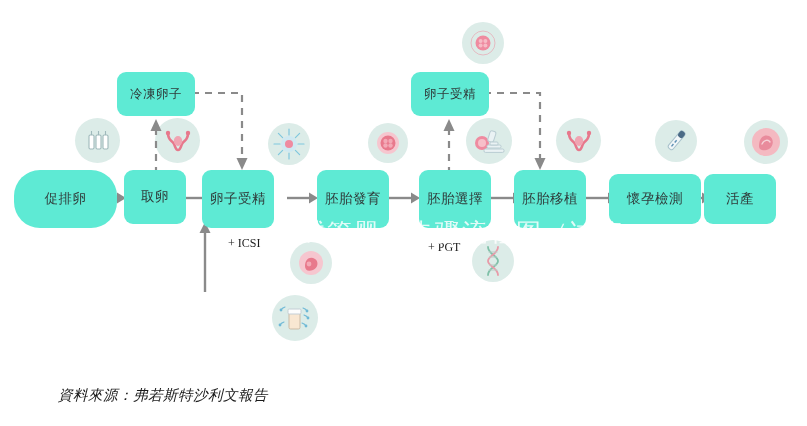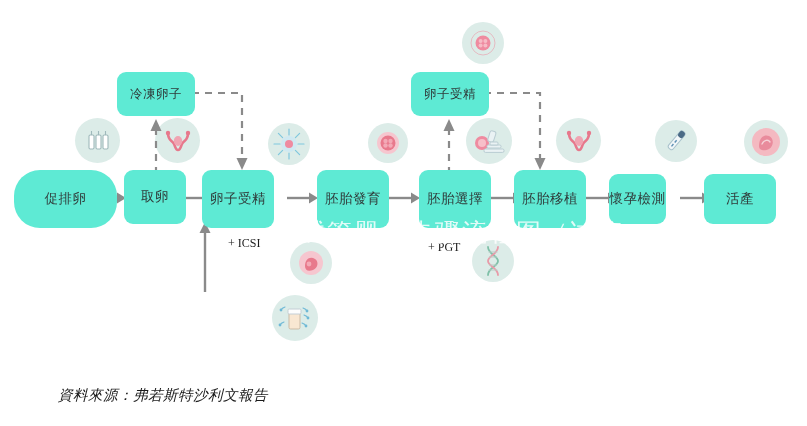--- a/index.html
+++ b/index.html
@@ -300,21 +300,21 @@
   <div class="node" style="left:124px;top:170px;width:62px;height:54px;">取卵</div>
 
   <div class="node" style="left:202px;top:170px;width:72px;height:58px;">卵子受精</div>
 
   <div class="node" style="left:317px;top:170px;width:72px;height:58px;">胚胎發育</div>
 
   <div class="node" style="left:419px;top:170px;width:72px;height:58px;">胚胎選擇</div>
 
   <div class="node" style="left:514px;top:170px;width:72px;height:58px;">胚胎移植</div>
 
-  <div class="node" style="left:609px;top:174px;width:57px;height:50px;">懷孕檢測</div>
+  <div class="node" style="left:609px;top:174px;width:92px;height:50px;">懷孕檢測</div>
 
   <div class="node" style="left:704px;top:174px;width:72px;height:50px;">活產</div>
 
   <div class="node small" style="left:117px;top:72px;width:78px;height:44px;">冷凍卵子</div>
 
   <div class="node small" style="left:411px;top:72px;width:78px;height:44px;">卵子受精</div>
 
 
   <div class="annot" style="left:228px;top:236px;">+ ICSI</div>
 

